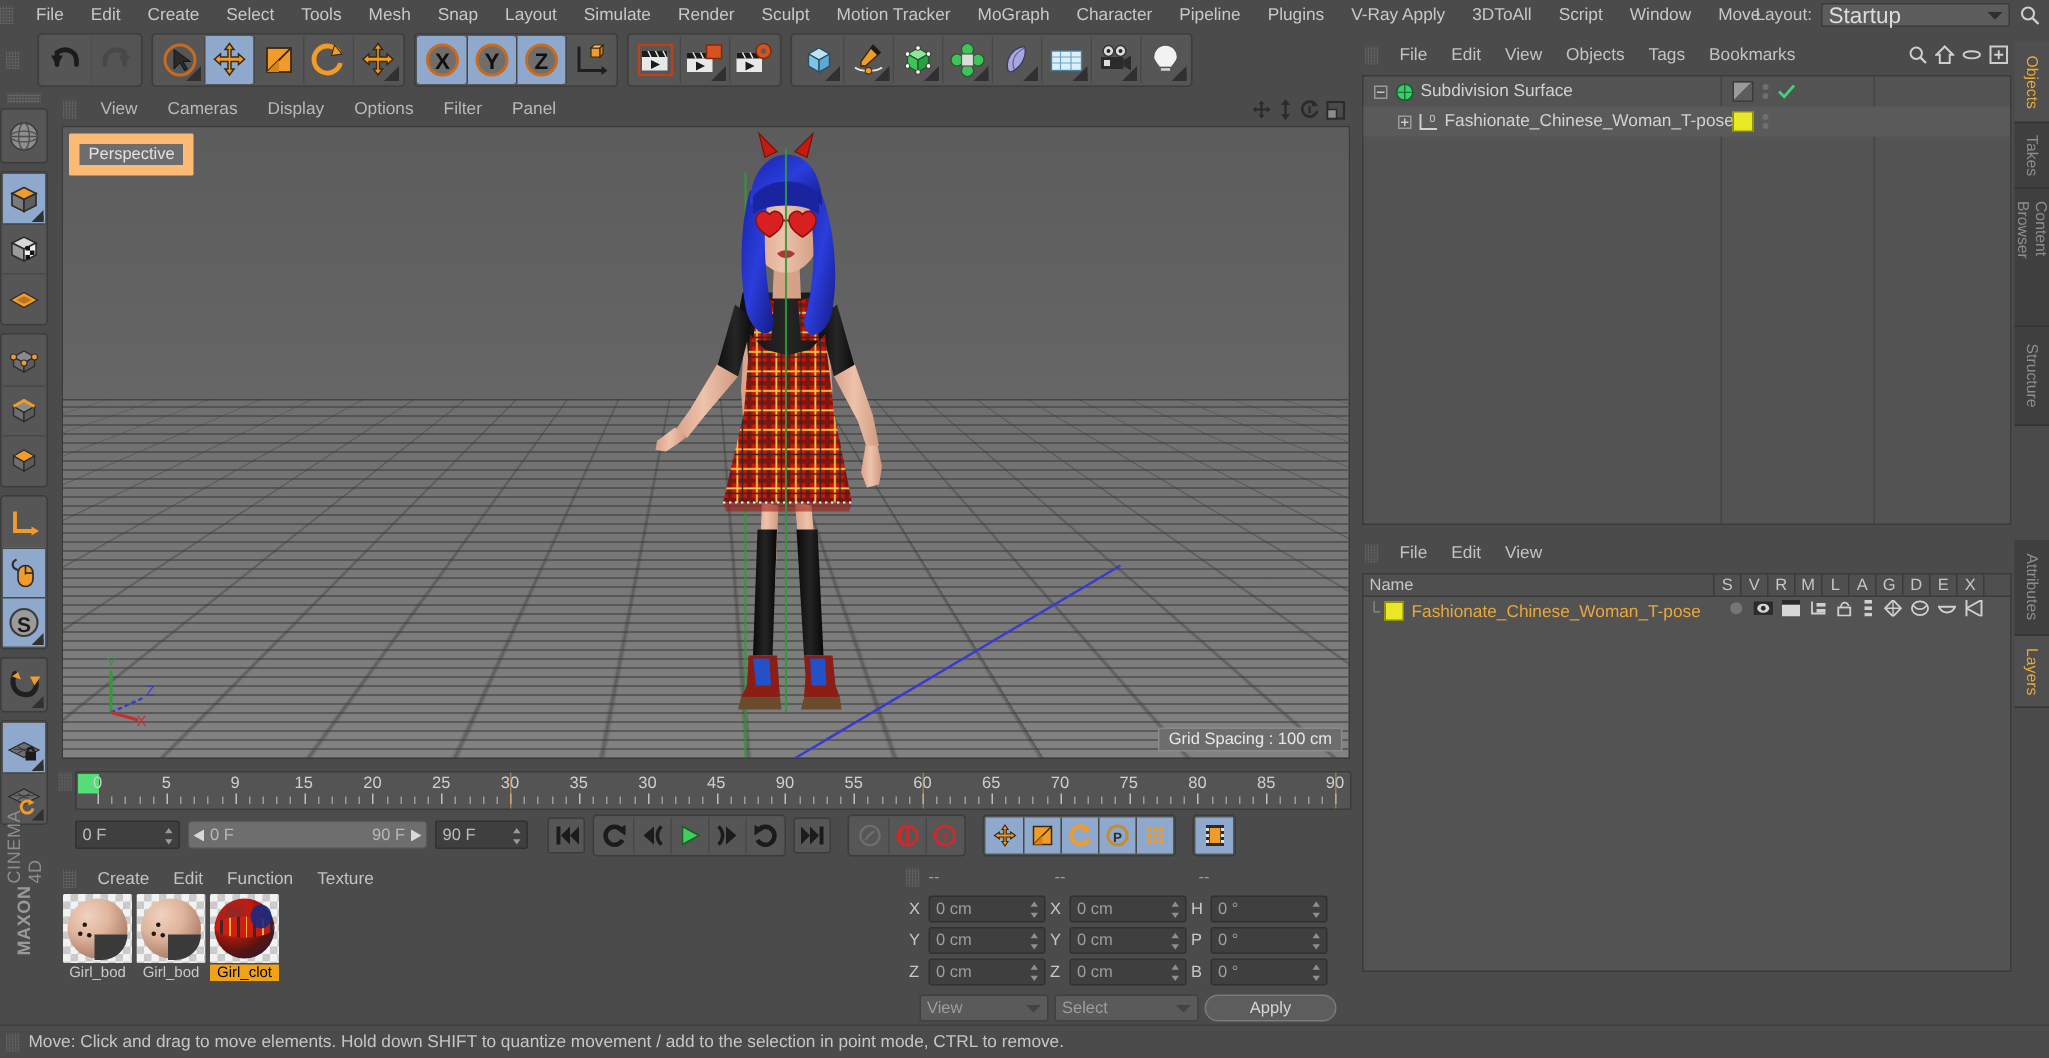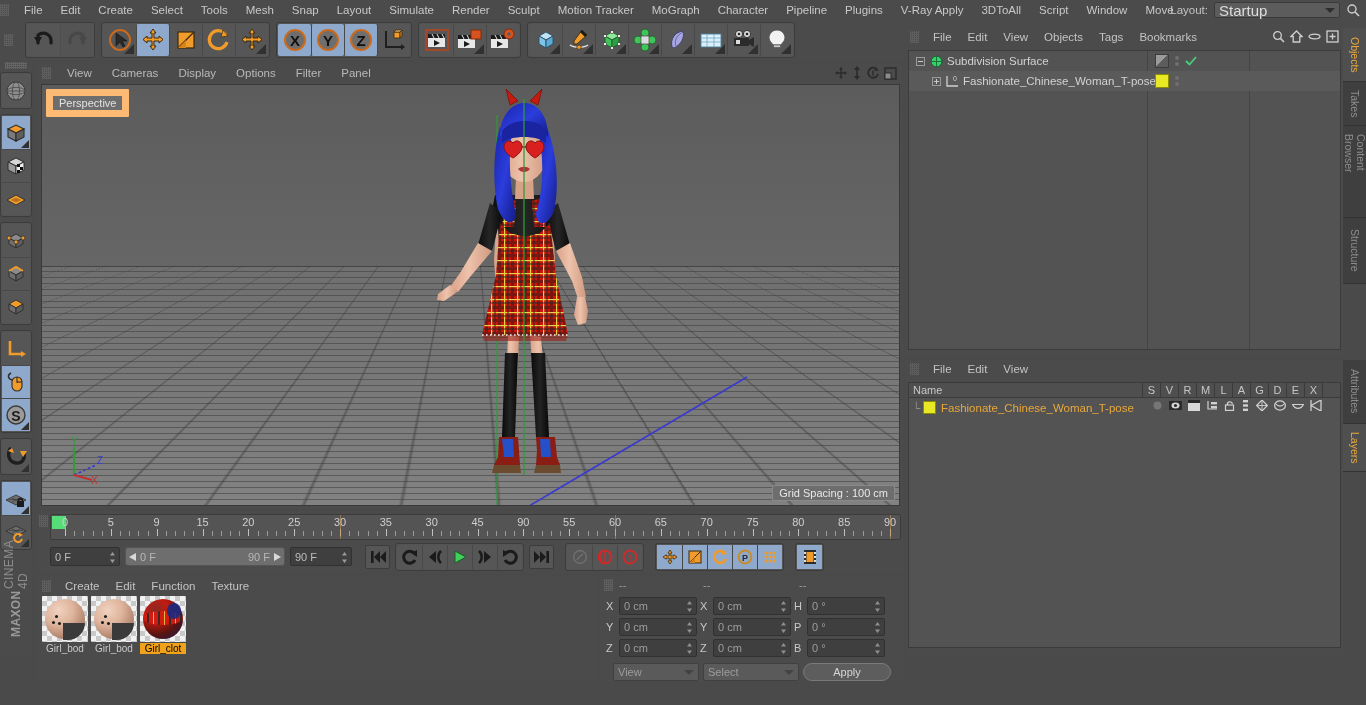--- a/index.html
+++ b/index.html
@@ -1308,14 +1308,18 @@
             </svg>
         </span>
       </div>
     </div>
     <div class="vtabs" id="lyrtabs" style="right:-23px;top:0;">
         <div class="vtab" style="height: 64px;">Attributes</div>
         <div class="vtab act" style="height: 48px;">Layers</div>
       </div>
   </div>
 
+  <div id="status">
+    <div class="grip"></div>
+    <span class="txt">Move: Click and drag to move elements. Hold down SHIFT to quantize movement / add to the selection in point mode, CTRL to remove.</span>
+  </div>
 
 </div>
 
 </body></html>

